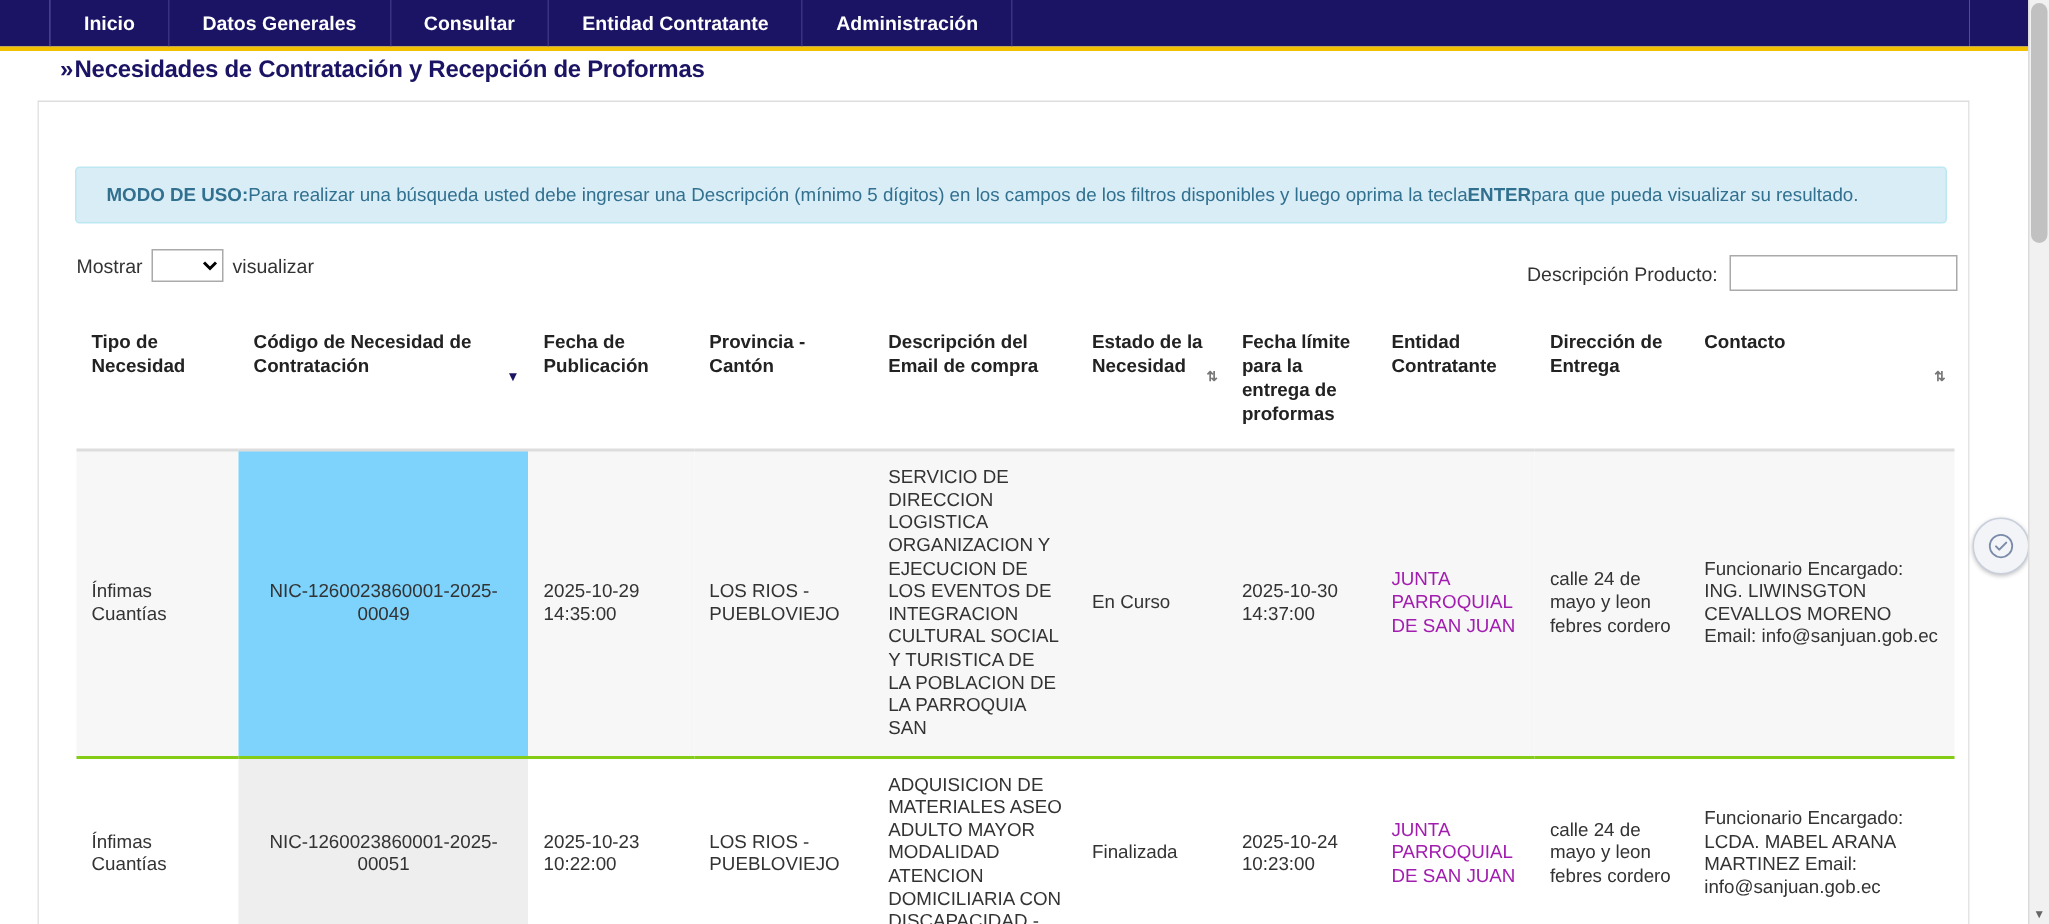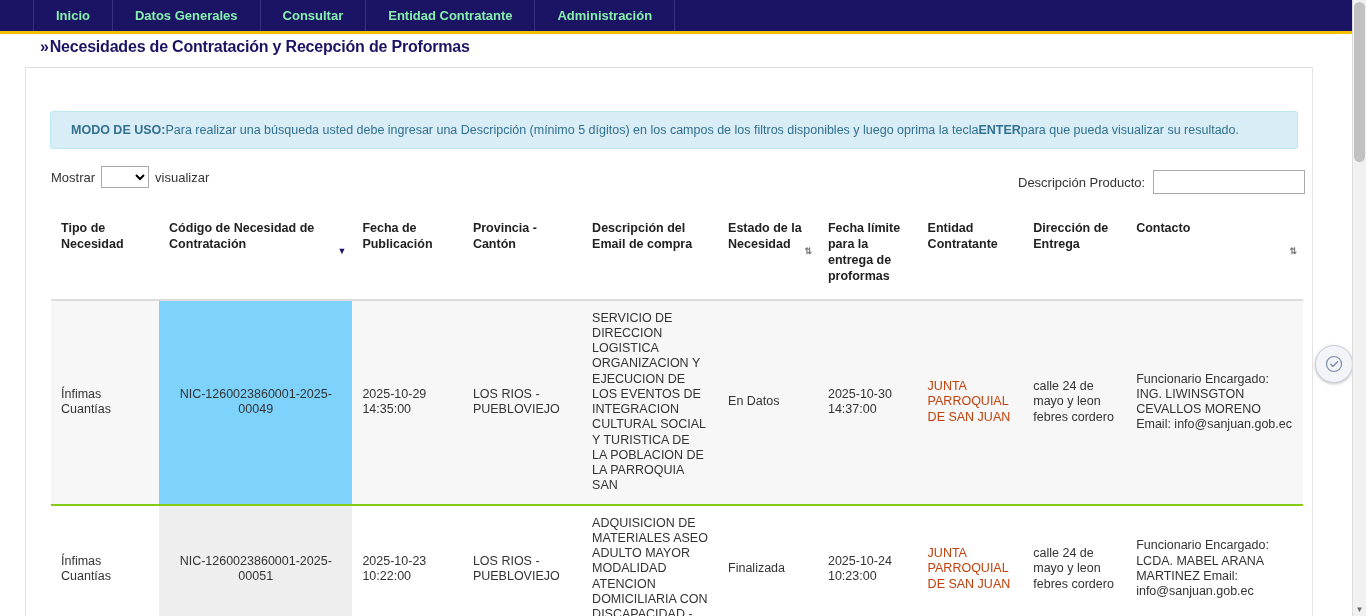--- a/index.html
+++ b/index.html
@@ -20,21 +20,21 @@
   .navbar {
     position: absolute;
     top: 0; left: 33px;
     width: 1280px;
     height: 31px;
     background: #1b1464;
     display: flex;
     align-items: stretch;
   }
   .navbar .nav-item {
-    color: #86efac;
+    color: #ffffff;
     font-size: 13px;
     font-weight: bold;
     display: flex;
     align-items: center;
     padding: 0 22px;
     white-space: nowrap;
     border-right: 1px solid #3a3080;
     cursor: pointer;
   }
   .navbar .nav-item:first-child { border-left: 1px solid #3a3080; }
@@ -192,21 +192,21 @@
   table.data tbody td {
     vertical-align: middle;
     padding: 10px 10px;
     border-bottom: 2px solid #84cc16;
     line-height: 1.22;
   }
   table.data tbody tr.row-odd td { background: #f7f7f7; }
   table.data tbody td.col-codigo { background: #eeeeee; text-align: center; }
   table.data tbody tr.row-odd td.col-codigo { background: #7dd3fc; }
   td.col-entidad a {
-    color: #c2410c;
+    color: #a21caf;
     text-decoration: none;
     cursor: pointer;
   }
   td.col-desc { line-height: 1.24; }
   .col-tipo { width: 100px; }
   .col-codigo { width: 210px; }
   .col-fecha { width: 100px; }
   .col-prov { width: 105px; }
   .col-desc { width: 125px; }
   .col-estado { width: 88px; }
@@ -343,21 +343,21 @@
           </th>
         </tr>
       </thead>
       <tbody>
         <tr class="row-odd">
           <td class="col-tipo">Ínfimas Cuantías</td>
           <td class="col-codigo">NIC-1260023860001-2025-00049</td>
           <td class="col-fecha">2025-10-29 14:35:00</td>
           <td class="col-prov">LOS RIOS - PUEBLOVIEJO</td>
           <td class="col-desc">SERVICIO DE DIRECCION LOGISTICA ORGANIZACION Y EJECUCION DE LOS EVENTOS DE INTEGRACION CULTURAL SOCIAL Y TURISTICA DE LA POBLACION DE LA PARROQUIA SAN</td>
-          <td class="col-estado">En Datos</td>
+          <td class="col-estado">En Curso</td>
           <td class="col-flimite">2025-10-30 14:37:00</td>
           <td class="col-entidad">
             <a href="#">JUNTA PARROQUIAL DE SAN JUAN</a>
           </td>
           <td class="col-dir">calle 24 de mayo y leon febres cordero</td>
           <td class="col-contacto">Funcionario Encargado: ING. LIWINSGTON CEVALLOS MORENO Email: info@sanjuan.gob.ec</td>
         </tr>
         <tr>
           <td class="col-tipo">Ínfimas Cuantías</td>
           <td class="col-codigo">NIC-1260023860001-2025-00051</td>

